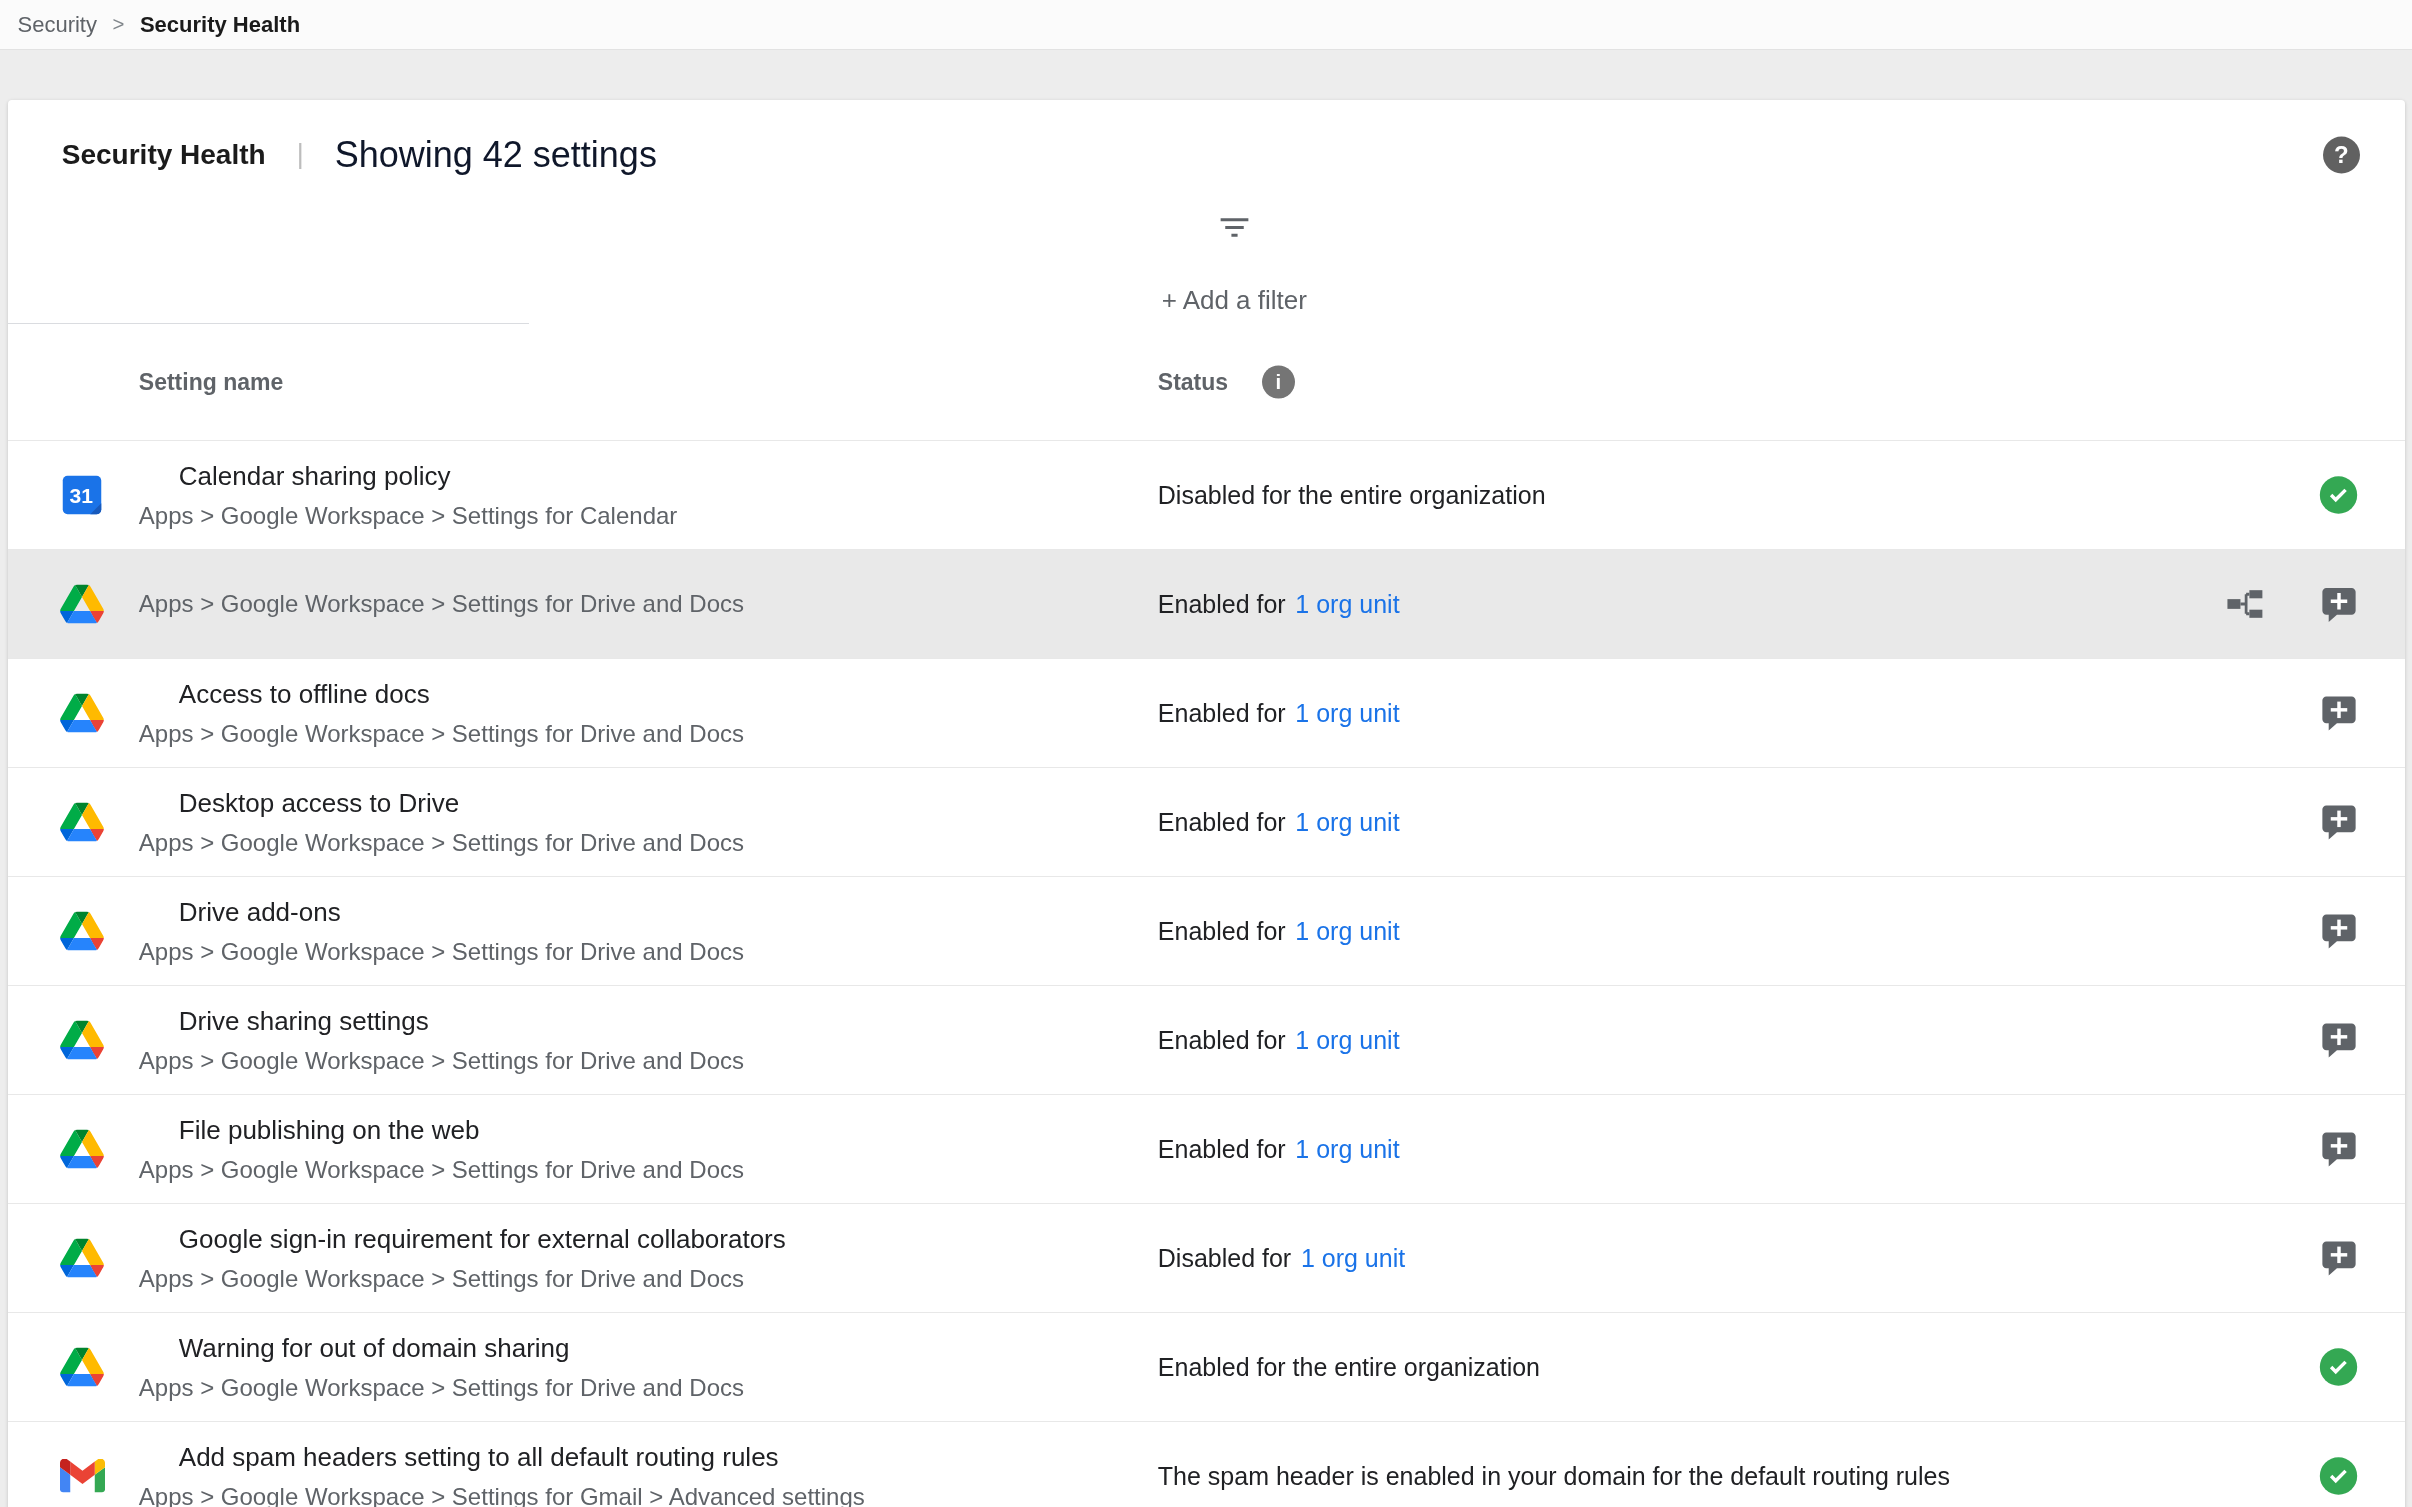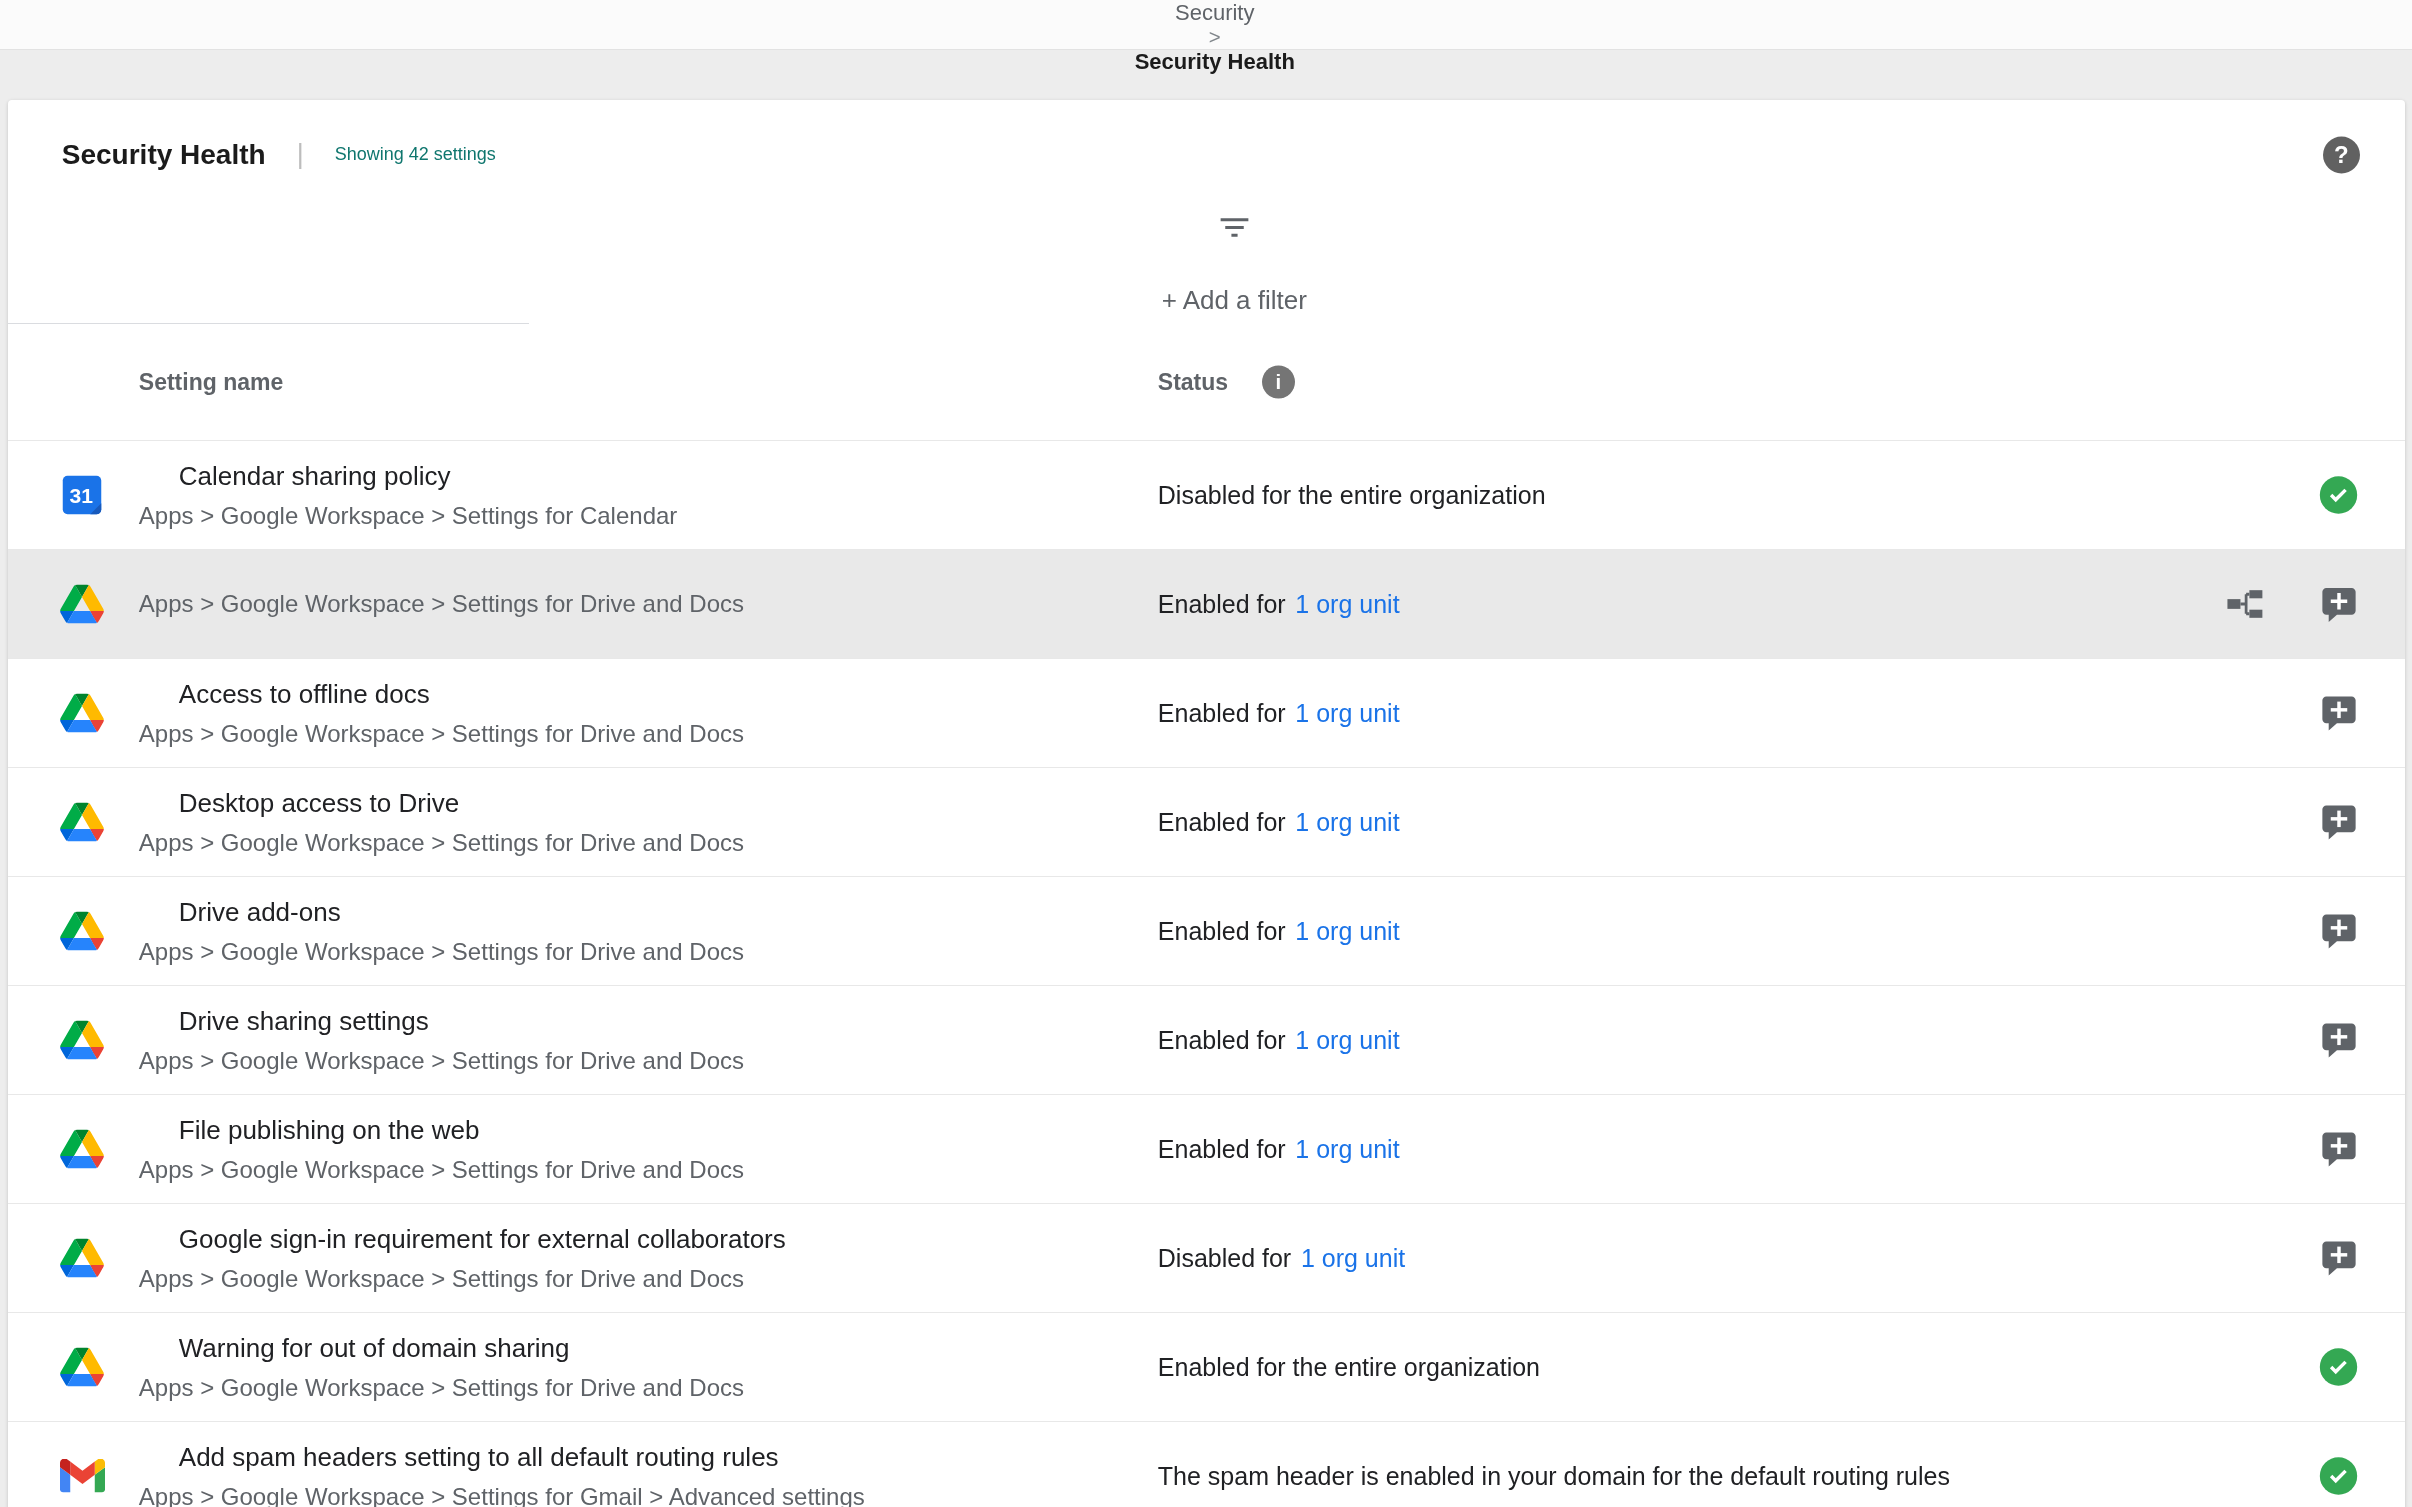--- a/index.html
+++ b/index.html
@@ -14,21 +14,20 @@
   }
 
   
   .topbar {
     position:absolute; top:0; left:0; right:0; height:50px;
     background:#fbfbfb;
     border-bottom:1px solid #e2e2e2;
     display:flex; align-items:center;
     padding-left:17.5px;
     font-size:22px;
-    flex-direction:column;
   }
   .crumb-link { color:#5f6368; cursor:pointer; }
   .crumb-sep { color:#80868b; margin:0 15.5px; font-size:20.4px; }
   .crumb-current { color:#1b1b1b; font-weight:600; }
 
   
   .card {
     position:absolute; top:100px; left:7.8px; width:2397px; height:1572px;
     background:#ffffff;
     border-radius:3.9px 3.9px 0 0;
@@ -36,21 +35,21 @@
   }
 
   .card-header {
     height:109px;
     display:flex; align-items:center;
     padding-left:54px;
     position:relative;
   }
   .card-title { font-size:28px; font-weight:700; color:#1b1b1b; }
   .hdr-sep { margin:0 31px; color:#bdbdbd; font-size:27px; font-weight:300; }
-  .hdr-count { font-size:18px; color:#0f766e; }
+  .hdr-count { font-size:36px; color:#0f172a; }
   .help-icon {
     position:absolute; right:45px; top:50%; transform:translateY(-50%);
     width:37px; height:37px; border-radius:50%;
     background:#616161; color:#fff;
     display:flex; align-items:center; justify-content:center;
     font-size:24px; font-weight:700; cursor:pointer;
   }
 
   .filter-row {
     height:115px;

